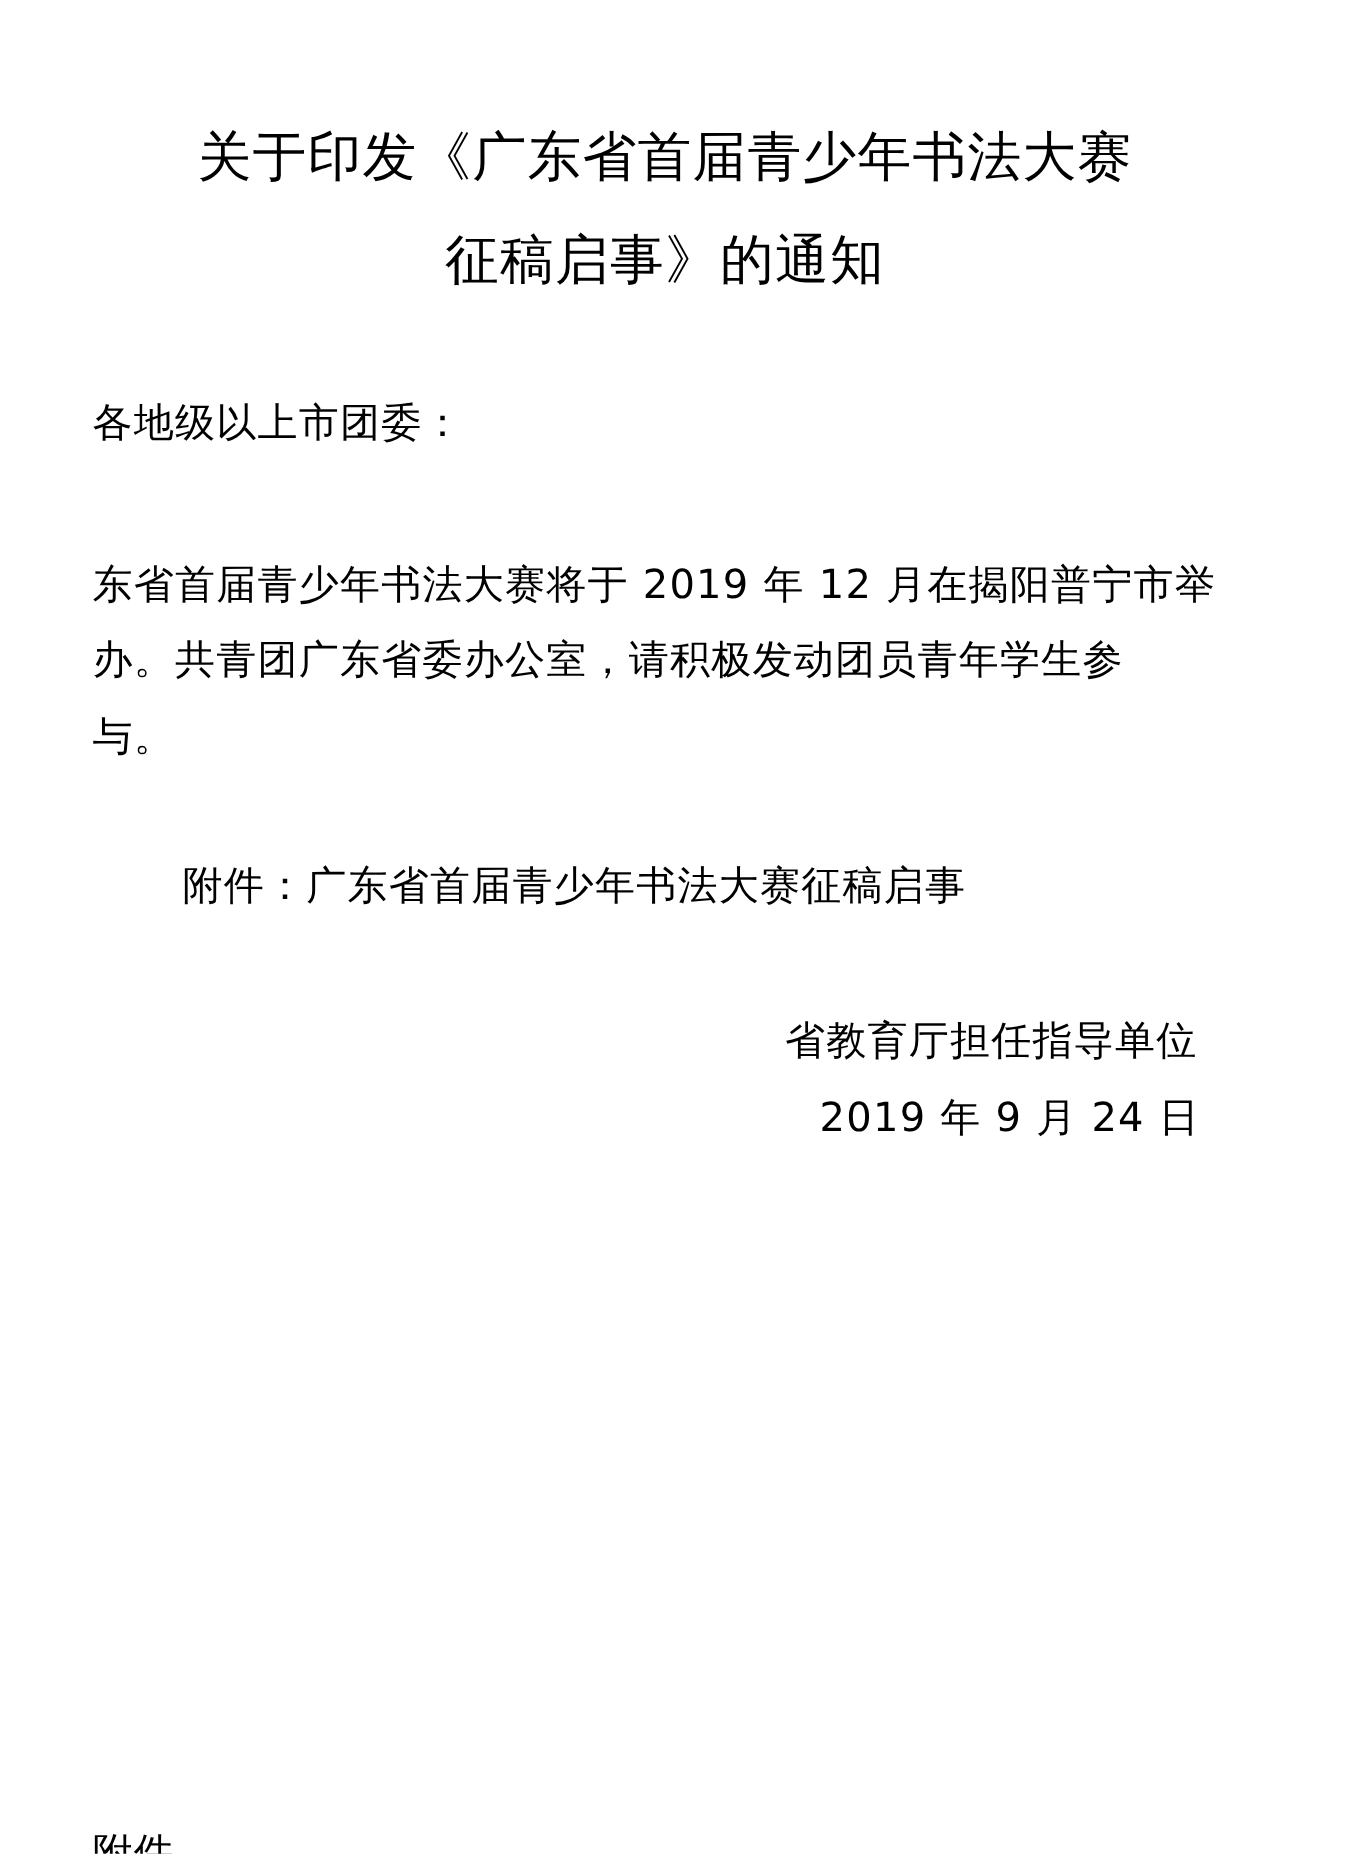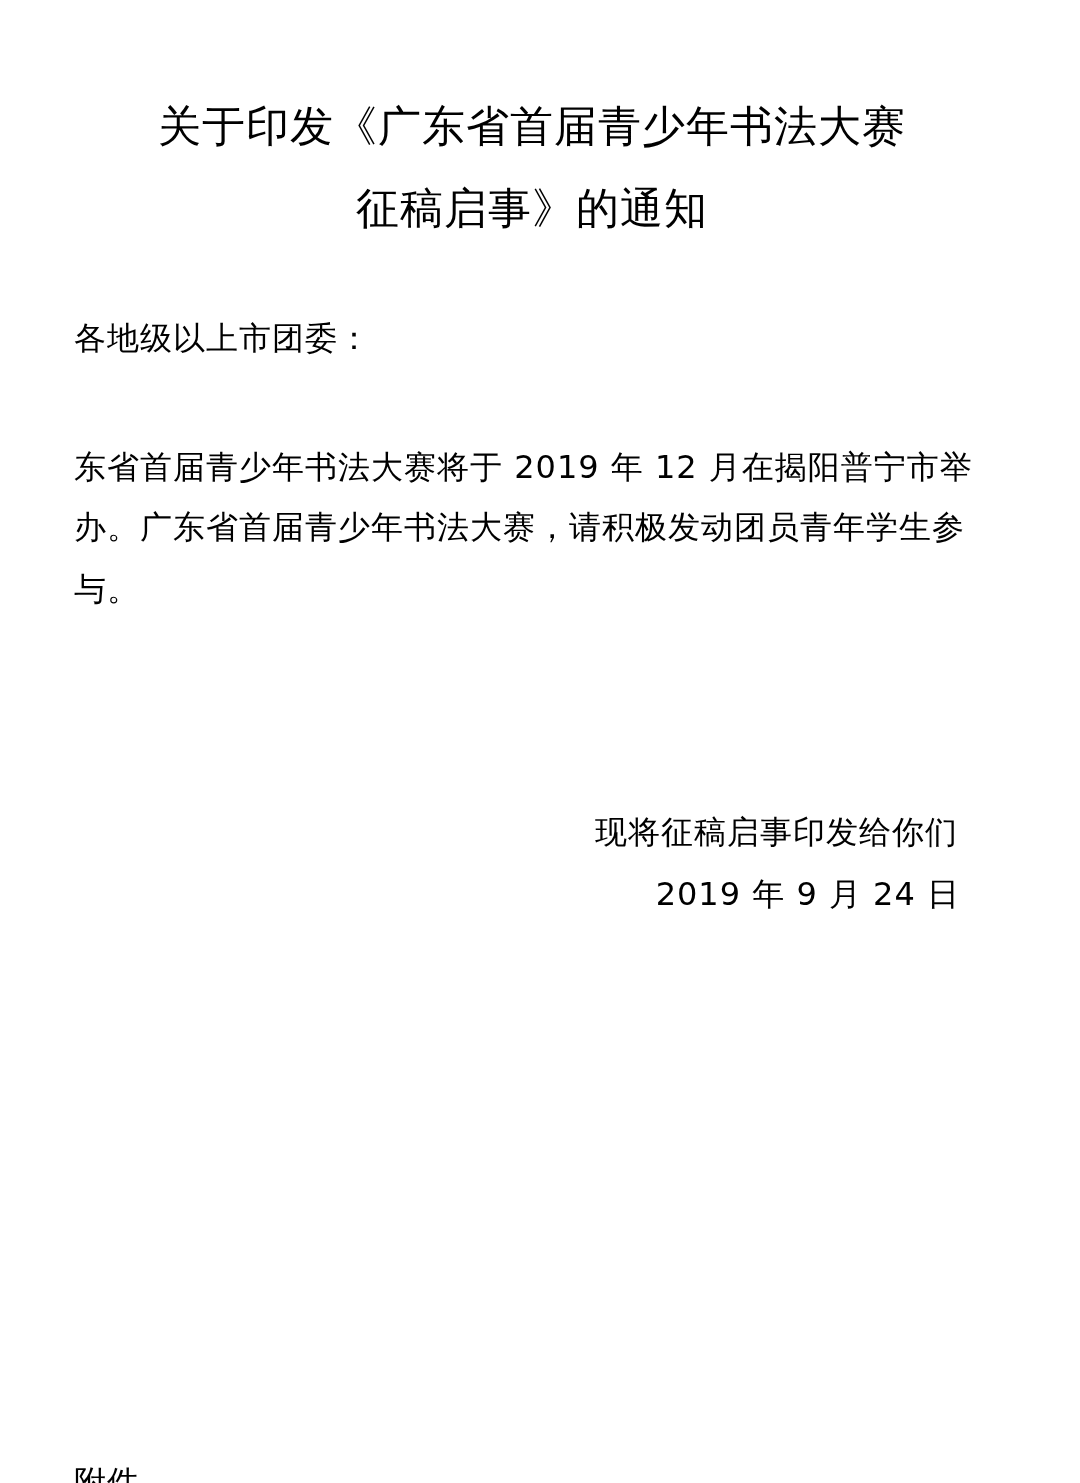--- a/index.html
+++ b/index.html
@@ -54,21 +54,22 @@
 </head>
 <body>
 
 <div class="page">
   <div class="title-line l1">关于印发《广东省首届青少年书法大赛</div>
   <div class="title-line l2">征稿启事》的通知</div>
 
   <div class="line salutation">各地级以上市团委：</div>
 
   <div class="line body-l2">东省首届青少年书法大赛将于 2019 年 12 月在揭阳普宁市举</div>
-  <div class="line body-l3">办。广东省首届青少年书法大赛，请积极发动团员青年学生参</div>
+  <div class="line body-l3">办。共青团广东省委办公室，请积极发动团员青年学生参</div>
   <div class="line body-l4">与。</div>
 
+  <div class="line attachment-ref">附件：广东省首届青少年书法大赛征稿启事</div>
 
-  <div class="line signature-org">现将征稿启事印发给你们</div>
+  <div class="line signature-org">省教育厅担任指导单位</div>
   <div class="line signature-date">2019 年 9 月 24 日</div>
 
   <div class="line attachment-heading">附件</div>
 </div>
 
 </body></html>

